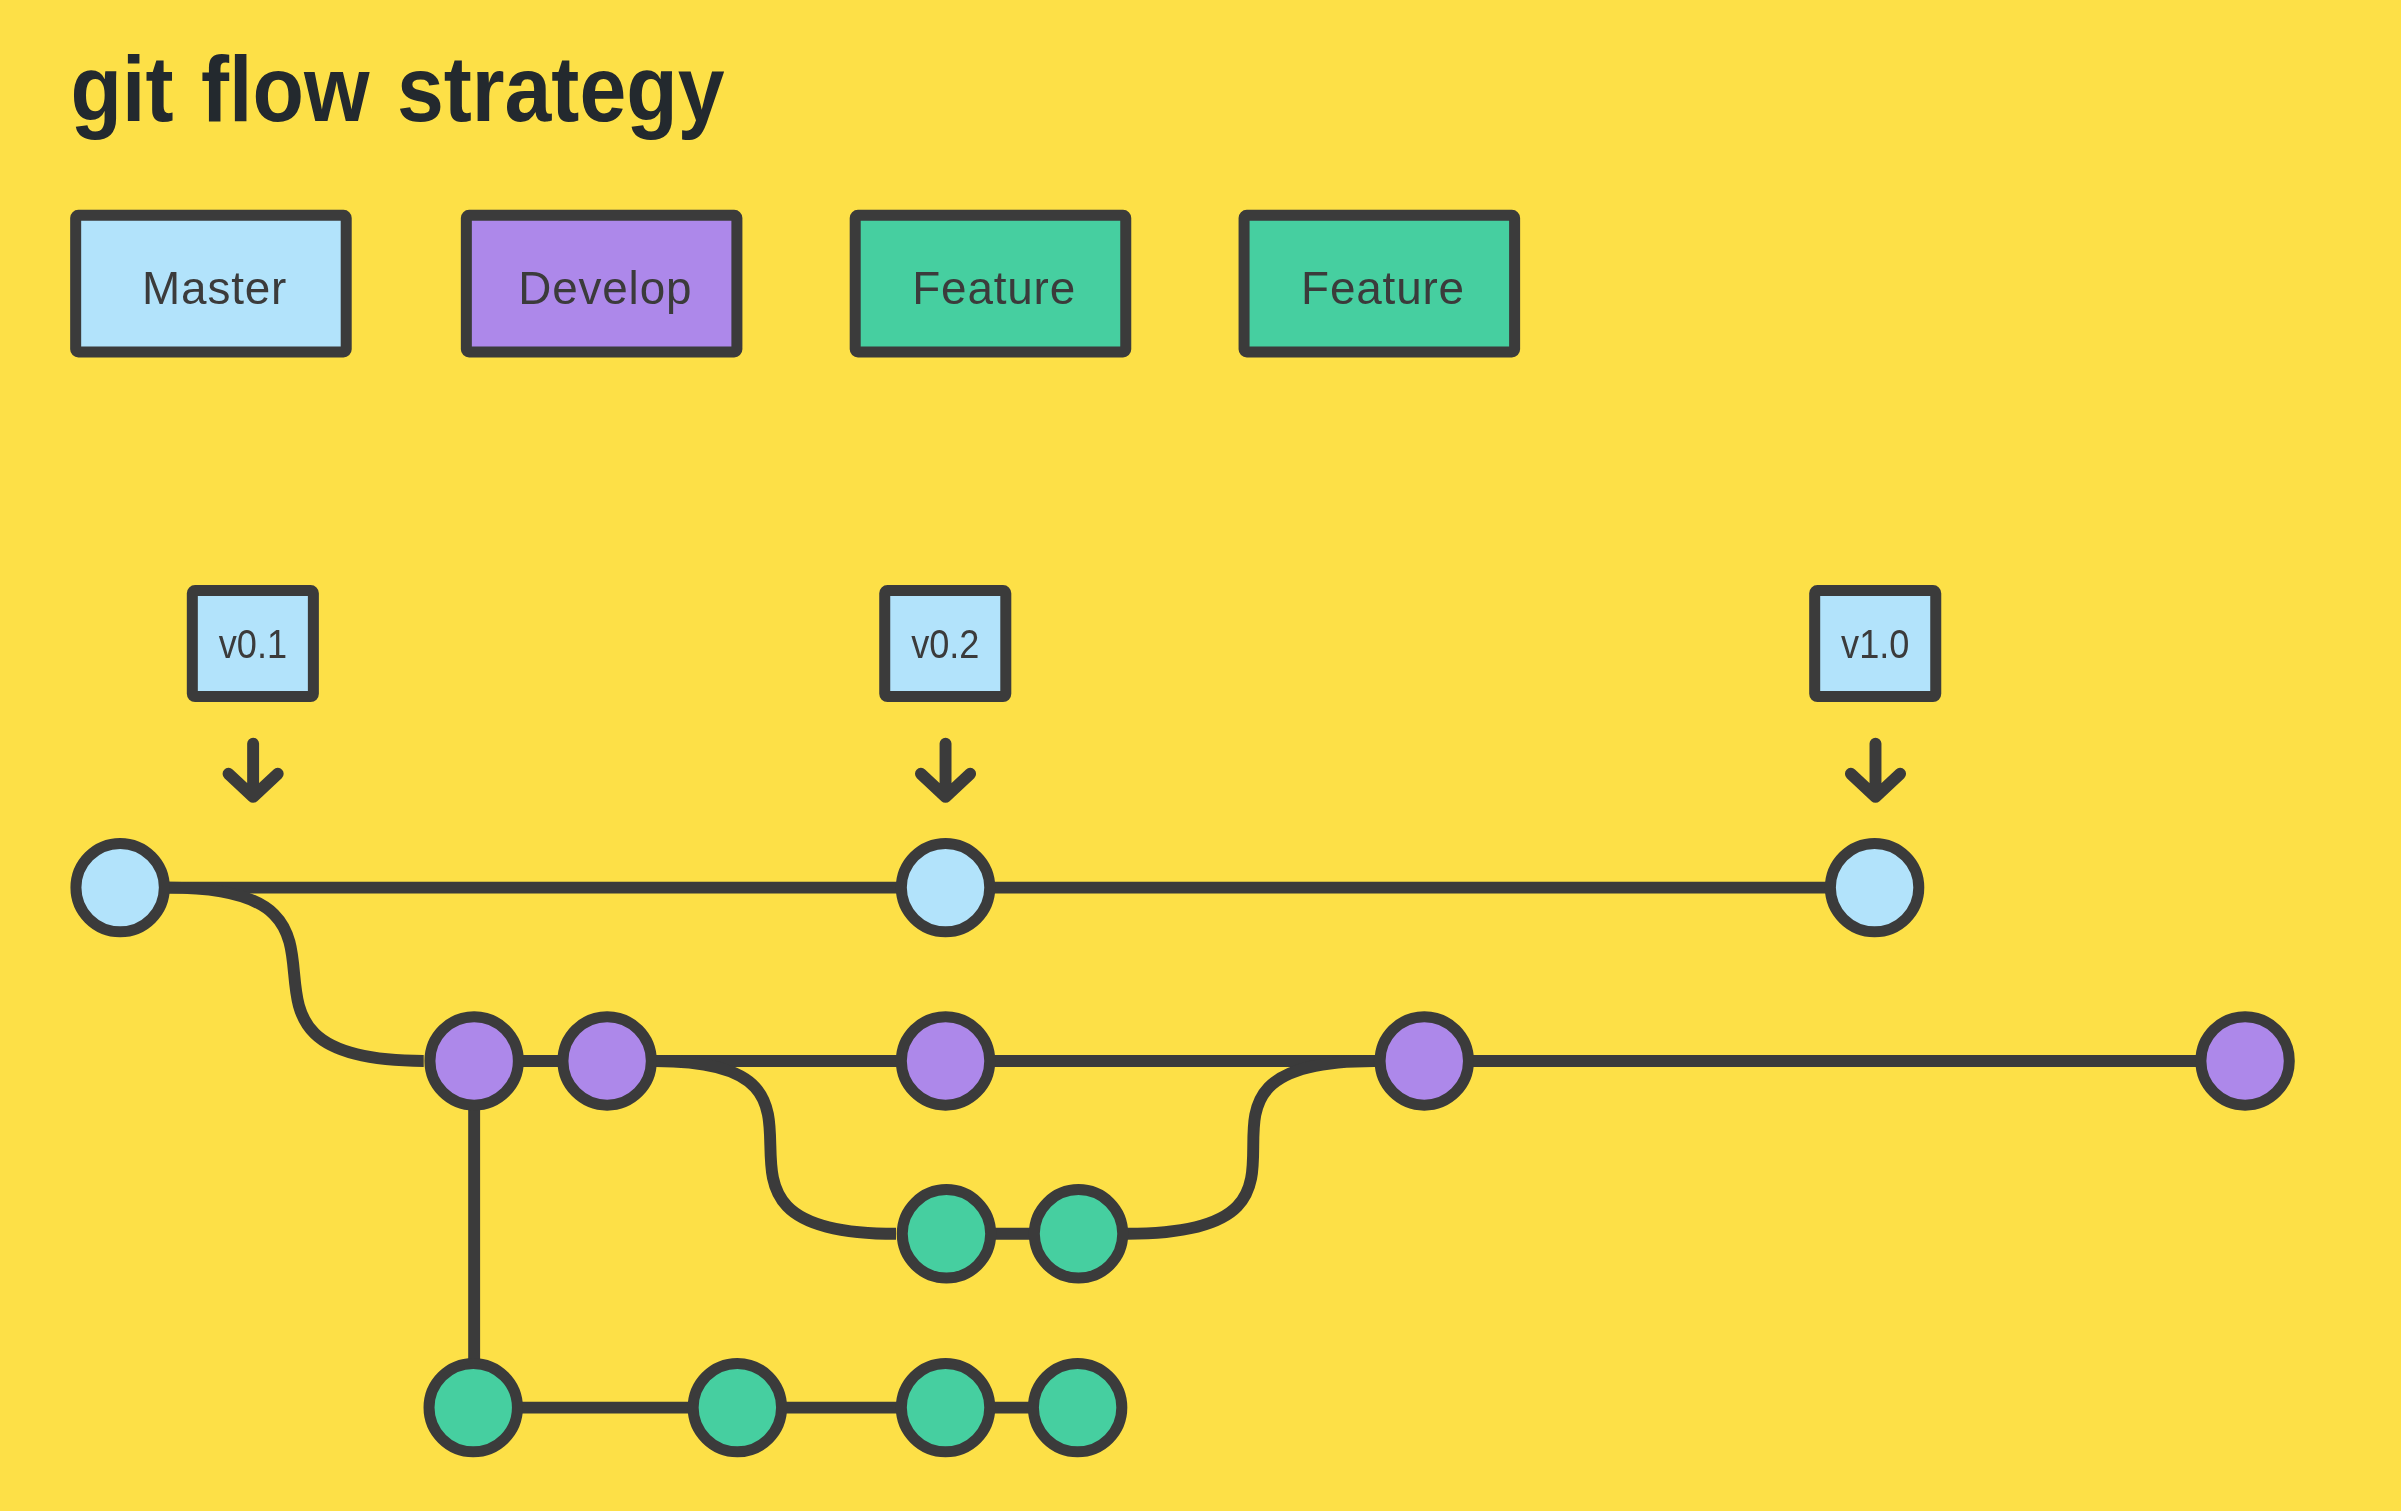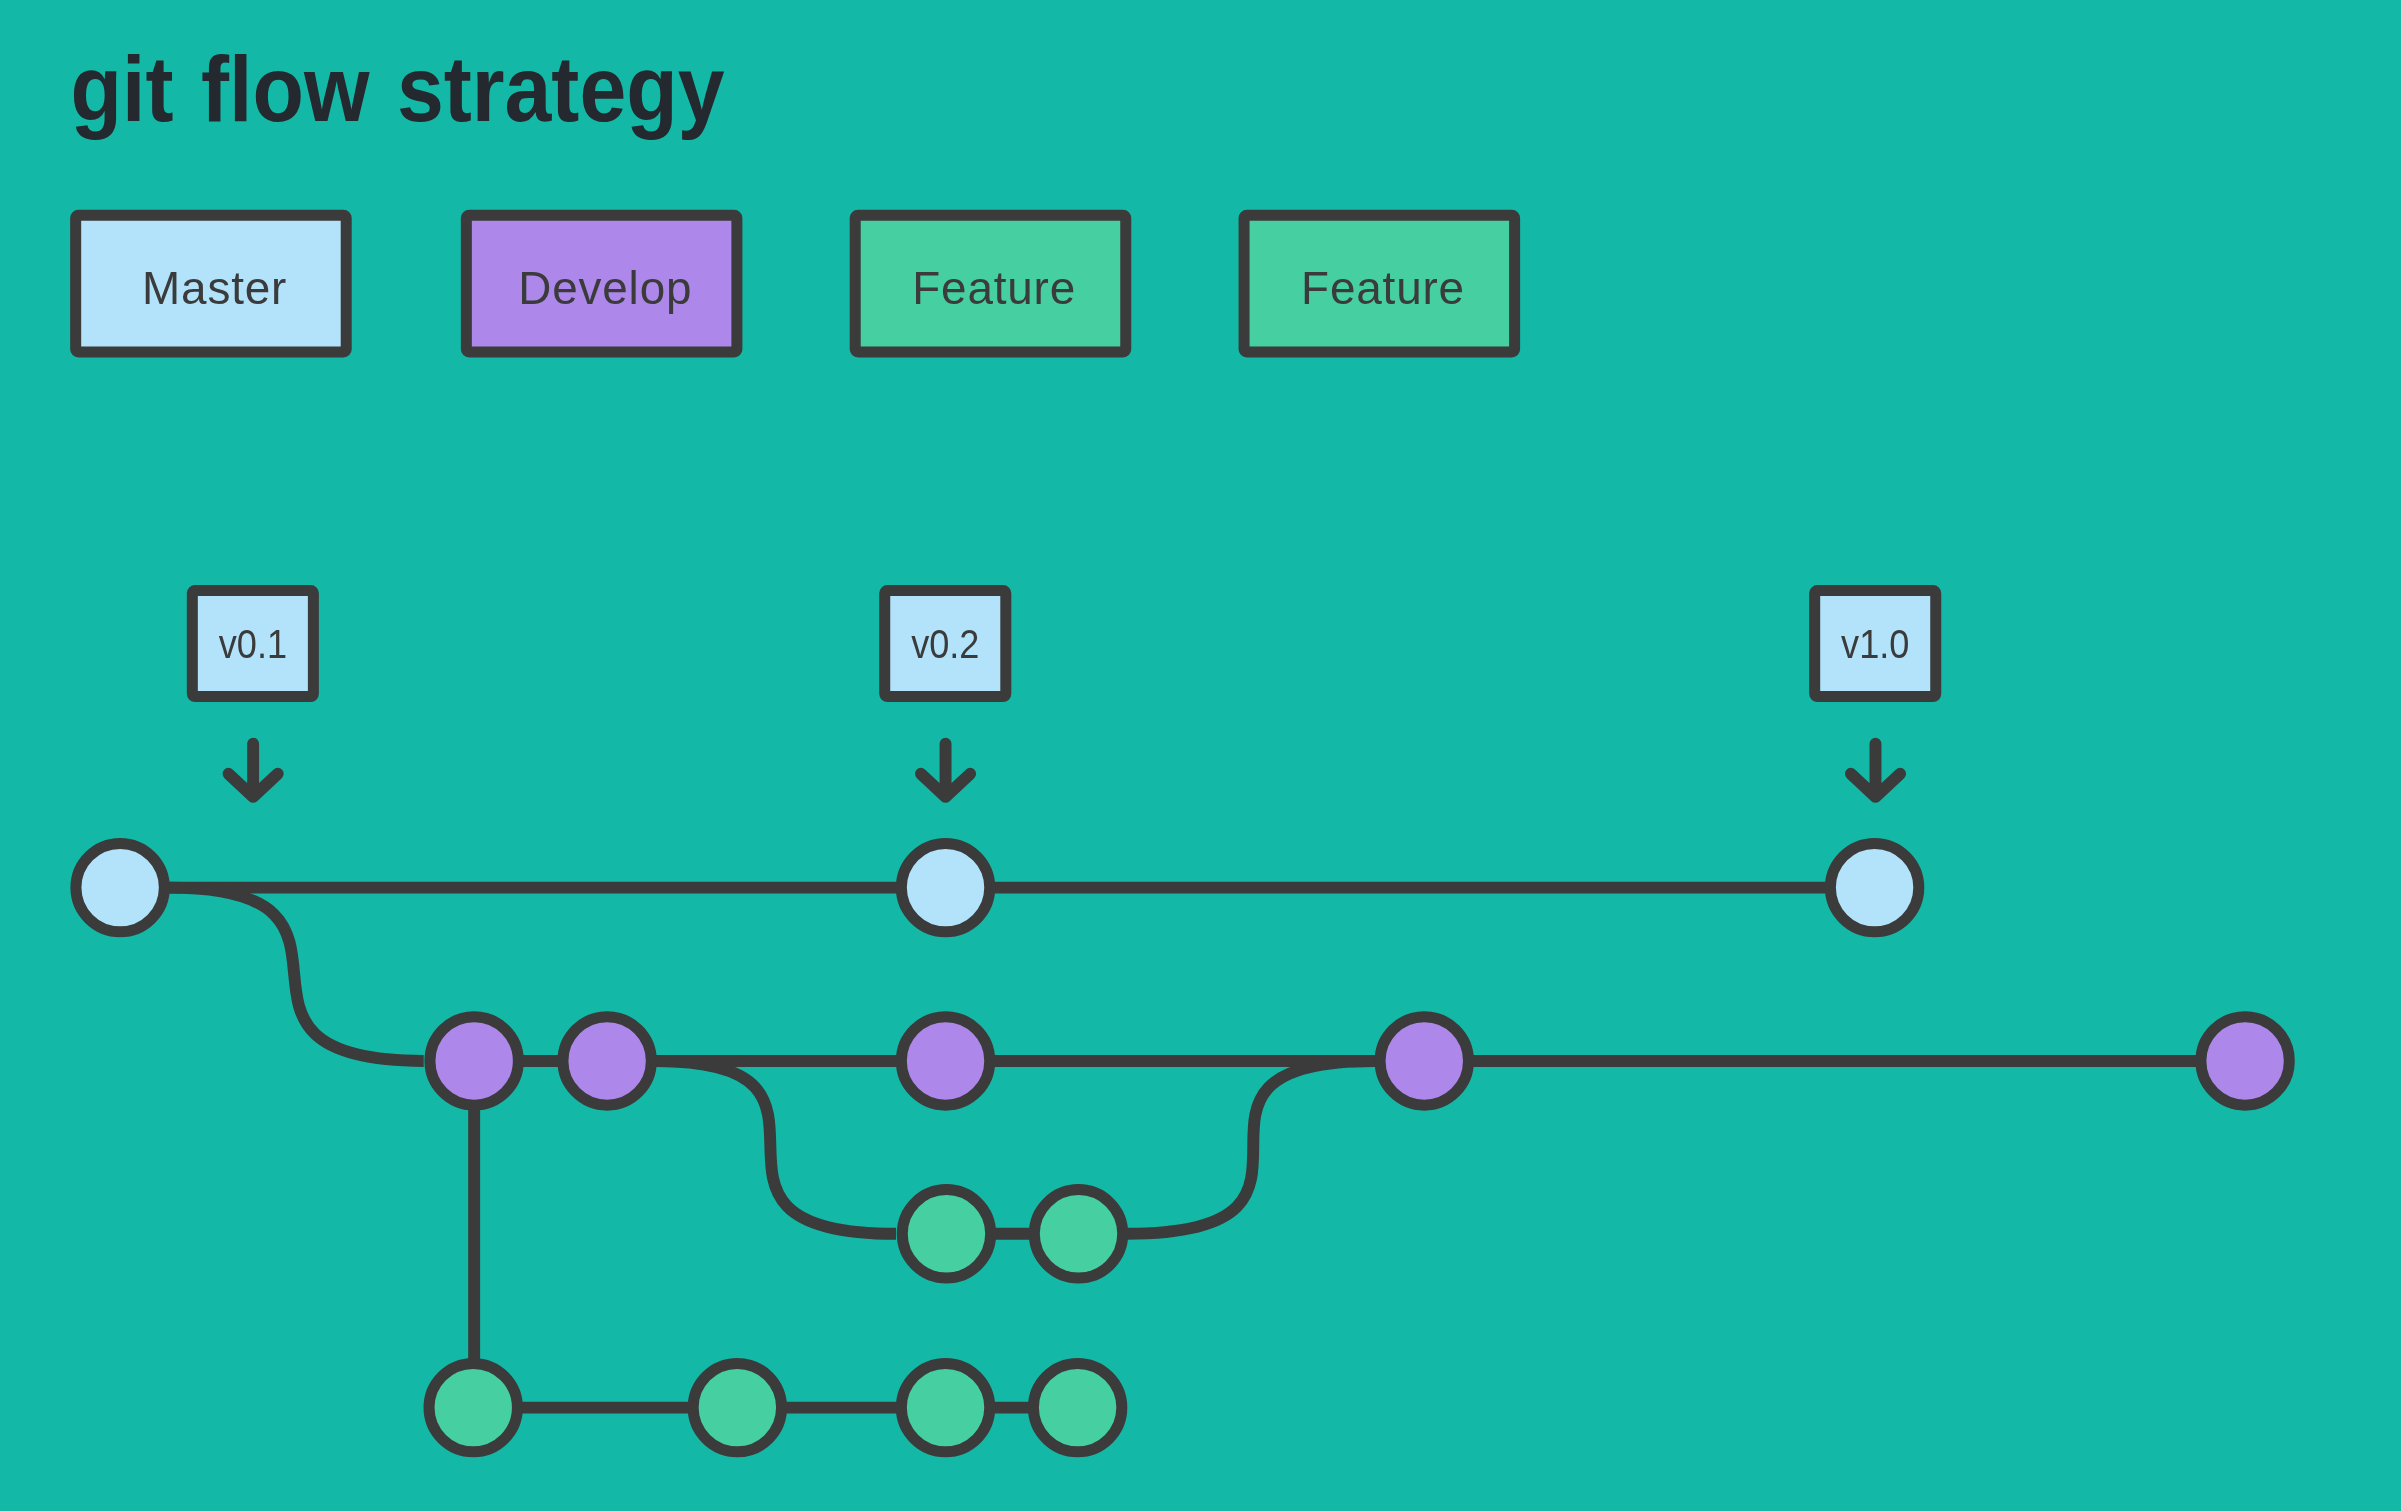--- a/index.html
+++ b/index.html
@@ -1,18 +1,18 @@
 <!DOCTYPE html>
 <html style="font-size:14.7px"><head>
 <meta charset="utf-8">
 <style>
   html, body { margin:0; padding:0; background:#ffffff; }
   body { width:2401px; height:1512px; overflow:hidden;
          font-family:"Liberation Sans", sans-serif; }
-  #stage { position:relative; width:2401px; height:1512px; background:#14b8a6; }
+  #stage { position:relative; width:2401px; height:1512px; background:#fde047; }
   svg.diagram { position:absolute; left:0; top:0; width:2401px; height:1512px; display:block; }
   .title-text { font-weight:bold; fill:#23292e; }
   .legend-label { fill:#3b3b3b; }
   .tag-label { fill:#3b3b3b; }
 </style>
 </head>
 <body>
 
 <div id="stage">
 <svg class="diagram" viewBox="0 0 2618 1648">

